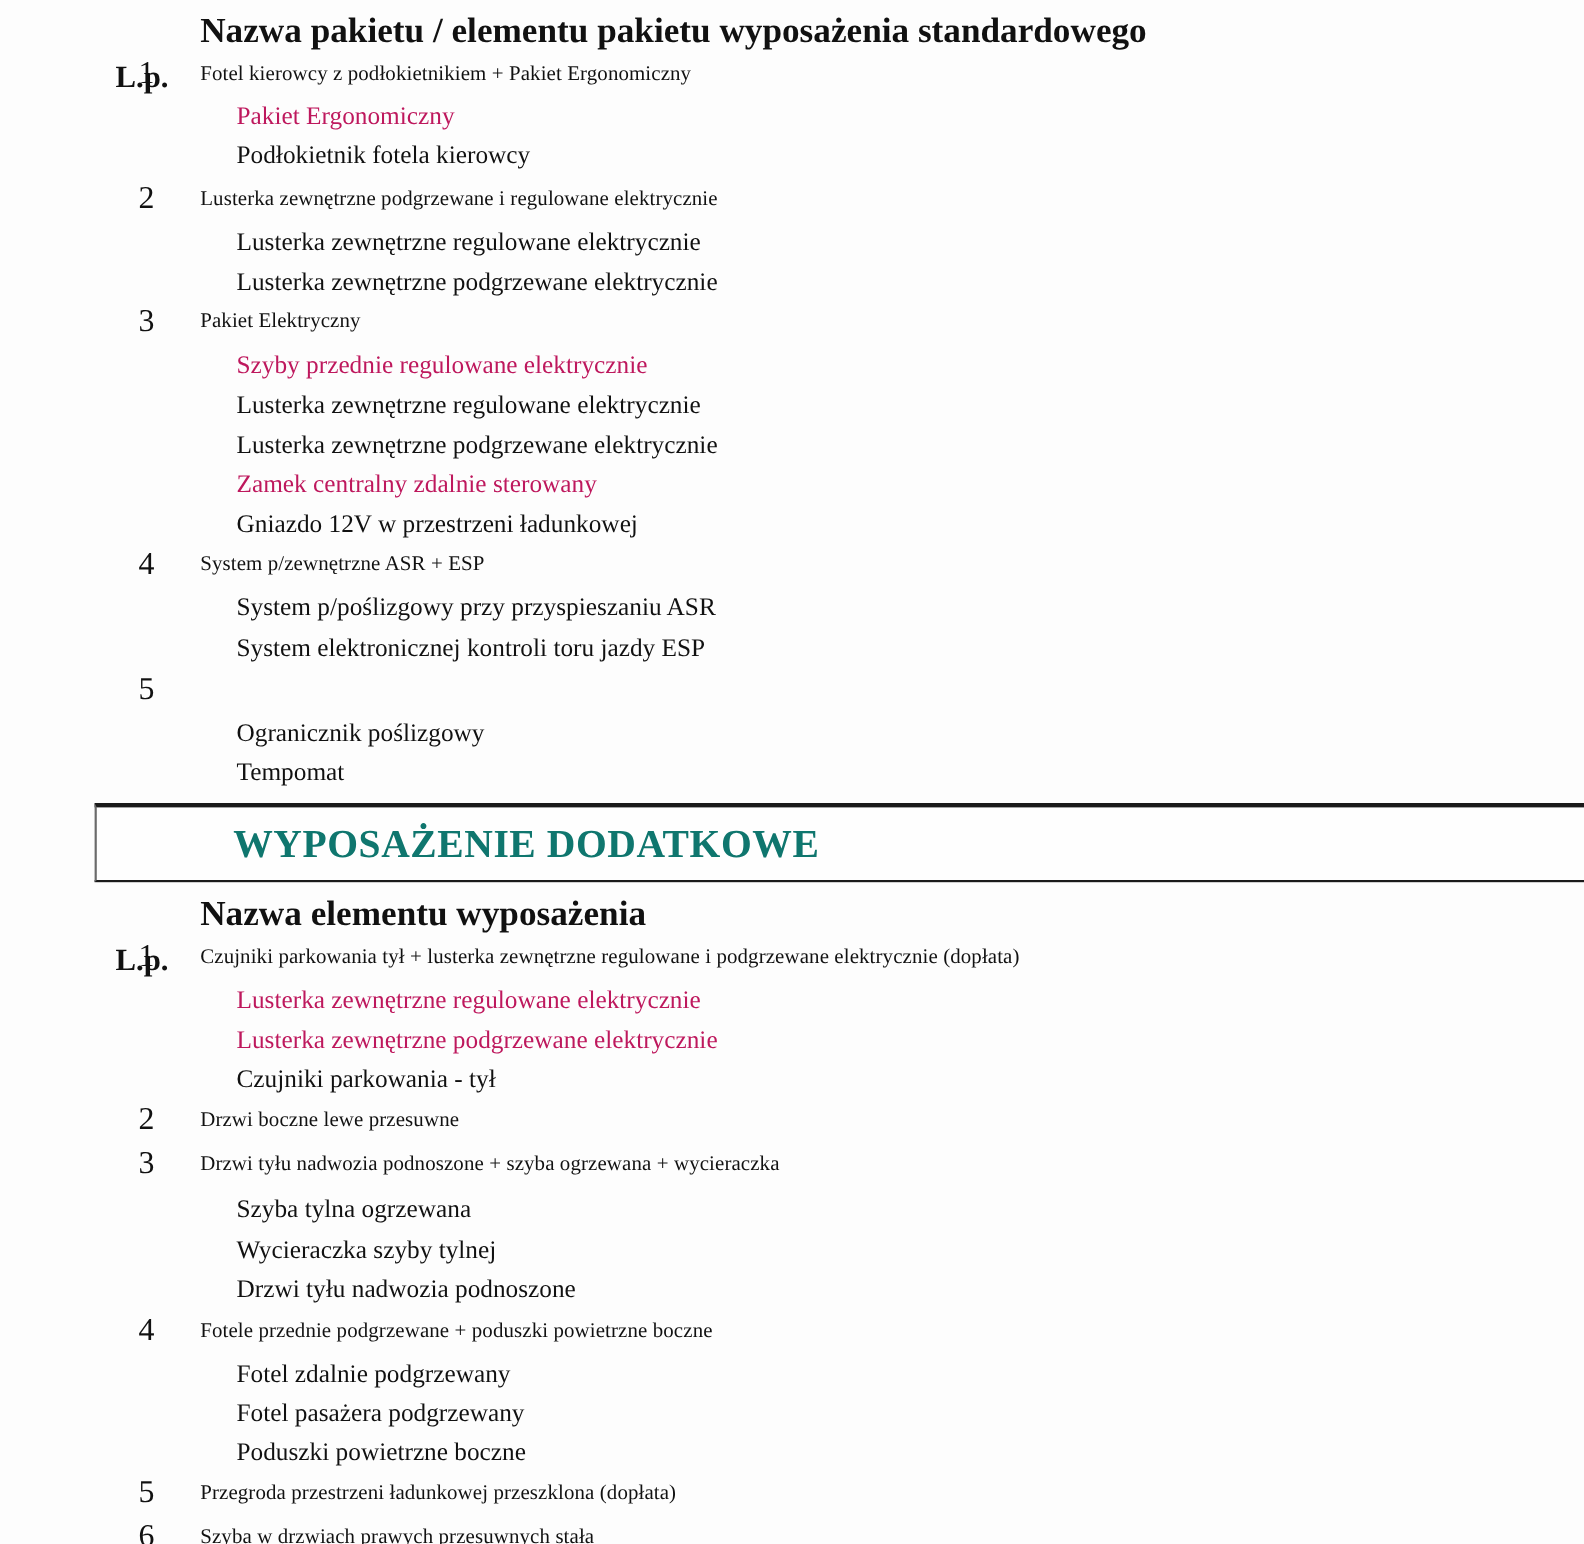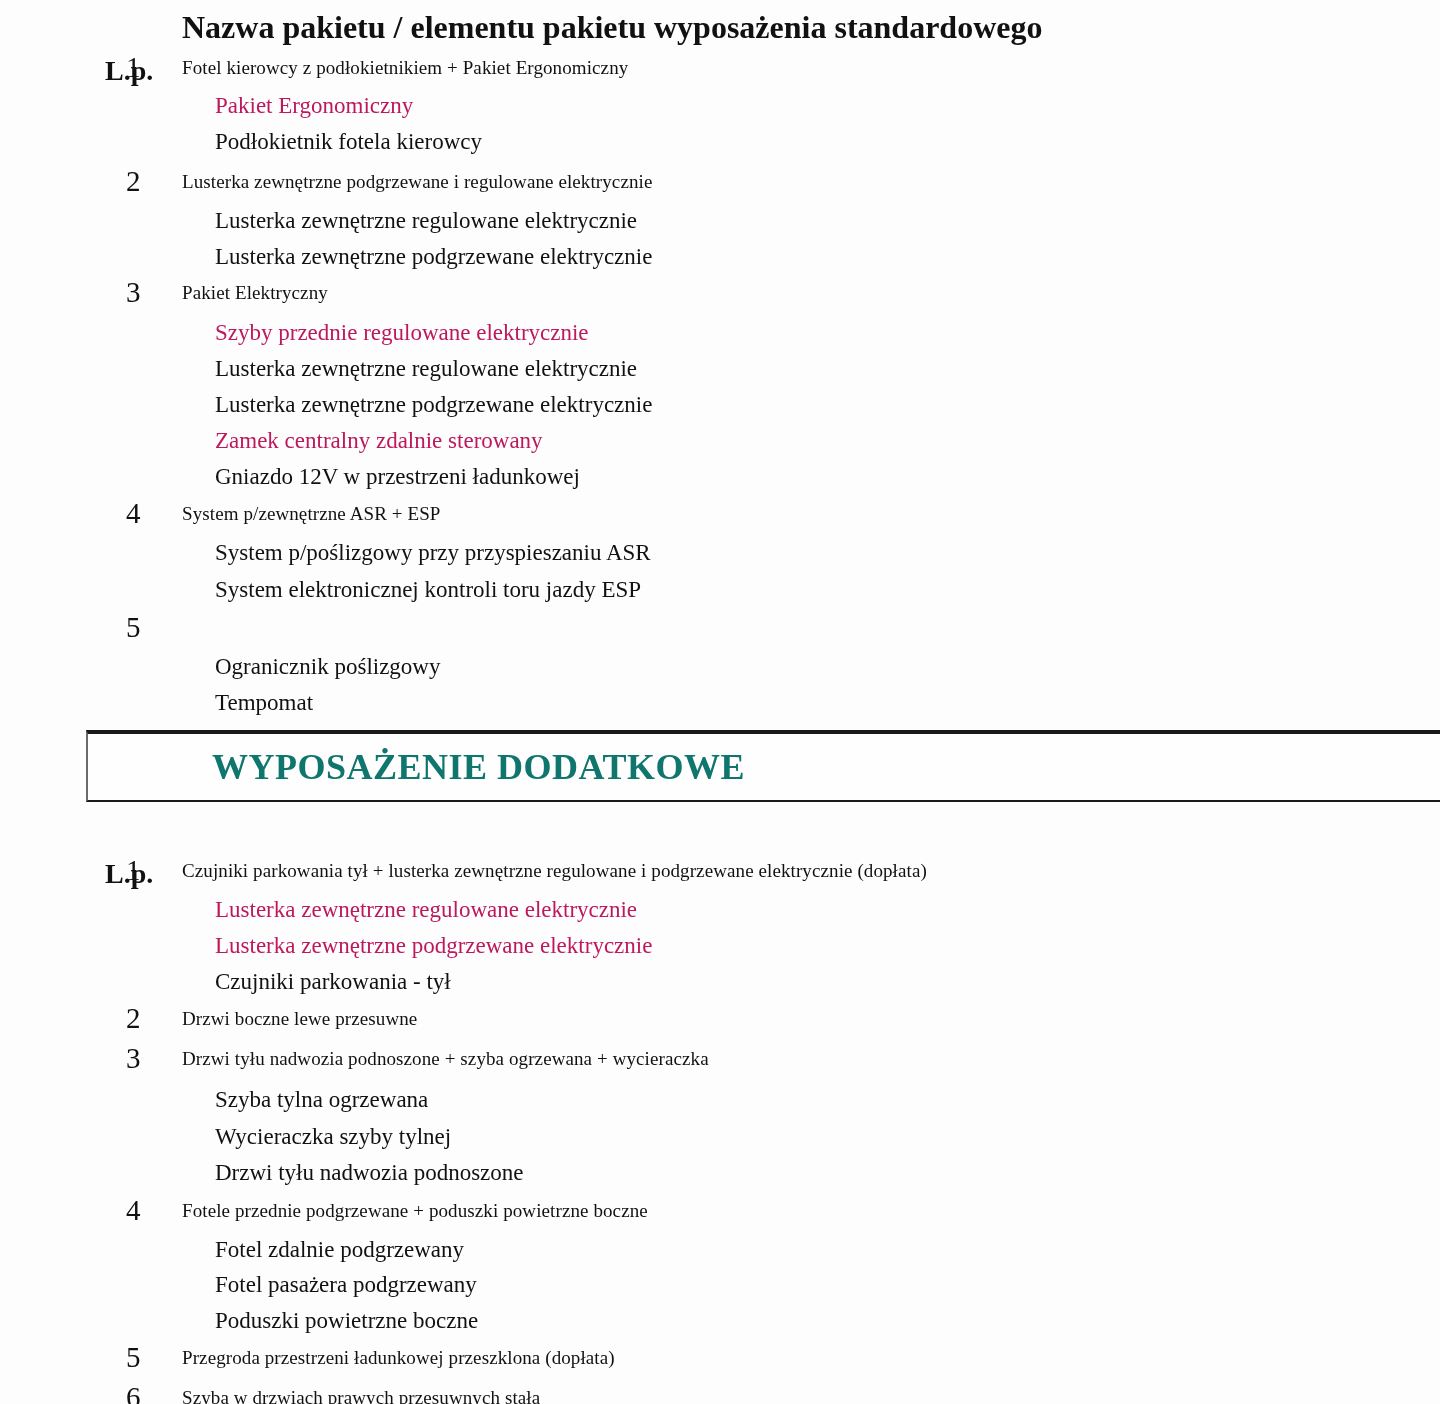--- a/index.html
+++ b/index.html
@@ -100,20 +100,21 @@
   </div>
 </div>
 
 <div class="section-box">
   <span class="section-title">WYPOSAŻENIE DODATKOWE</span>
 </div>
 
 <div>
   <div class="row hdr" style="top:810px">
     <span class="lp">L.p.</span>
+    <span class="name">Nazwa elementu wyposażenia</span>
   </div>
 
   <div class="row main" style="top:850px">
     <span class="num">1</span>
     <span class="name">Czujniki parkowania tył + lusterka zewnętrzne regulowane i podgrzewane elektrycznie (dopłata)</span>
   </div>
   <div class="row sub dim" style="top:889px">
     <span class="name">Lusterka zewnętrzne regulowane elektrycznie</span>
   </div>
   <div class="row sub dim" style="top:925px">

